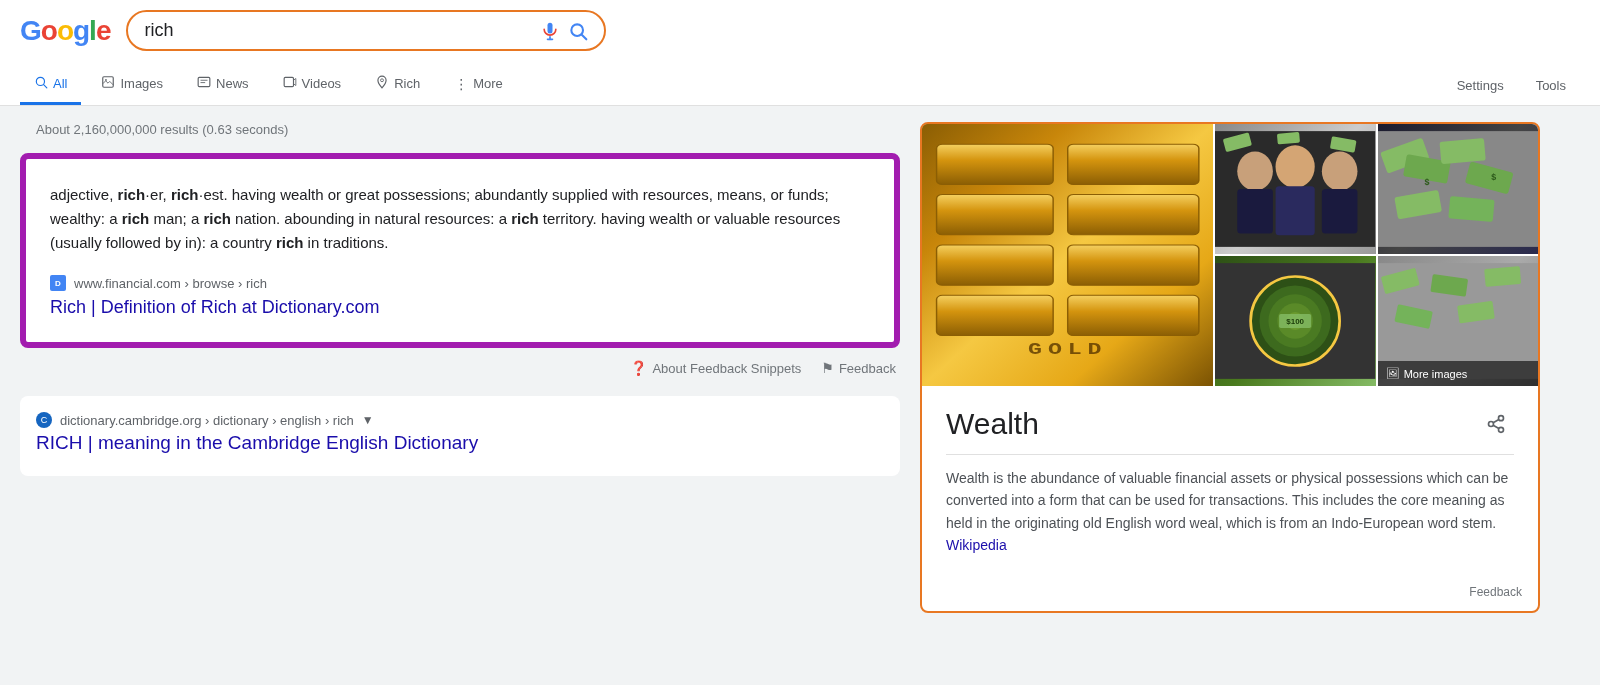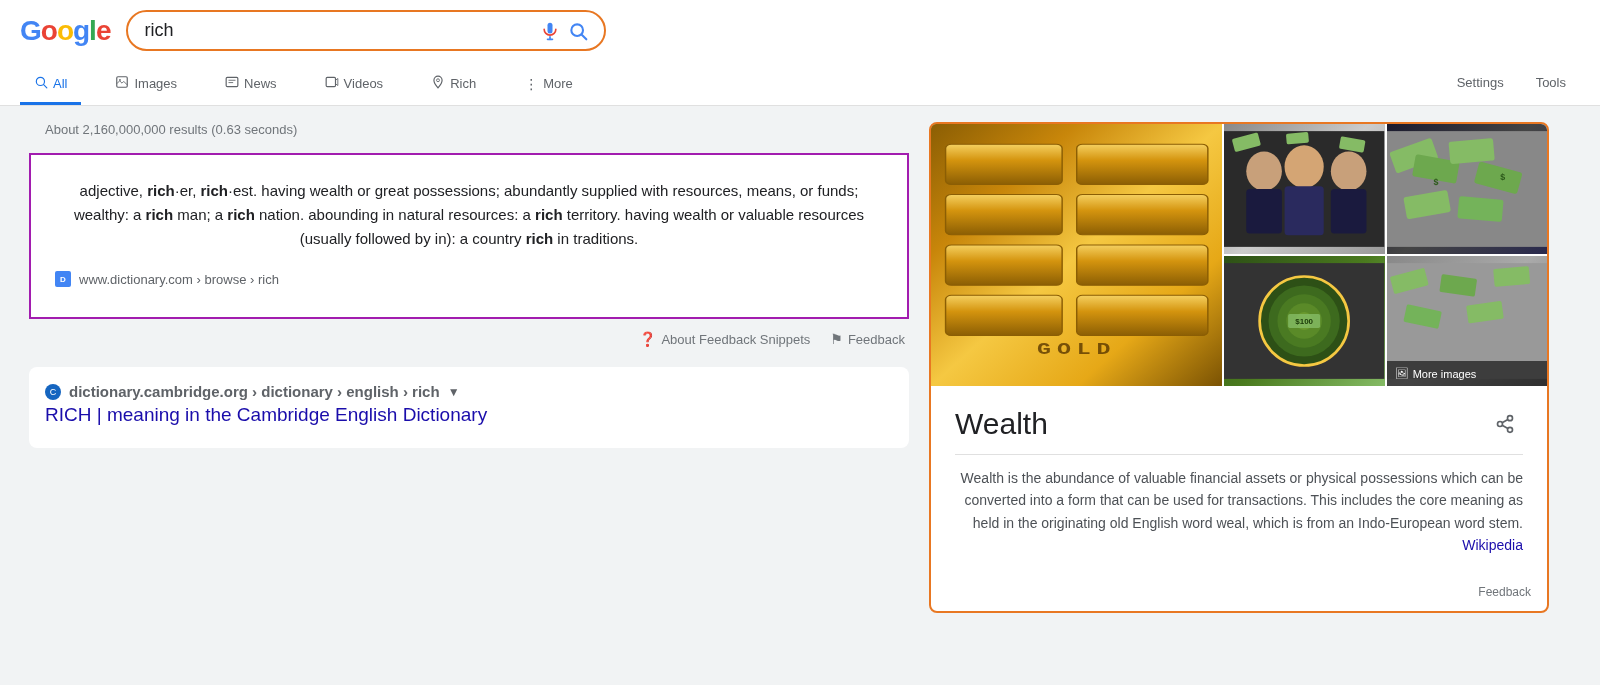--- a/index.html
+++ b/index.html
@@ -58,21 +58,22 @@
       color: #4285F4;
       font-size: 18px;
       cursor: pointer;
       display: flex;
       align-items: center;
     }
 
     
     .nav-tabs {
       display: flex;
-      gap: 20px;
+      align-items: center;
+      gap: 6px;
       padding-top: 4px;
     }
     .nav-tab {
       display: flex;
       align-items: center;
       gap: 5px;
       padding: 10px 14px;
       font-size: 13px;
       color: #5f6368;
       cursor: pointer;
@@ -99,44 +100,42 @@
       color: #5f6368;
       cursor: pointer;
     }
 
     
     .main-content {
       display: flex;
       gap: 20px;
       padding: 16px 20px;
       max-width: 1580px;
-      margin-left: 9px;
     }
 
     
     .left-col {
       flex: 0 0 880px;
       max-width: 880px;
     }
 
     .results-count {
       font-size: 13px;
       color: #70757a;
       margin-bottom: 16px;
       padding-left: 16px;
     }
 
     
     .featured-snippet {
       background: #fff;
-      border: 2px solid #a21caf;
-      border-radius: 0;
+      border: 6px solid #a21caf;
+      border-radius: 8px;
       padding: 24px;
       margin-bottom: 12px;
-      text-align: center;
     }
     .snippet-text {
       font-size: 15px;
       line-height: 1.6;
       color: #202124;
       margin-bottom: 20px;
     }
     .snippet-text strong {
       font-weight: bold;
     }
@@ -210,23 +209,22 @@
       background: #673ab7;
       border-radius: 50%;
       display: flex;
       align-items: center;
       justify-content: center;
       font-size: 9px;
       color: white;
       flex-shrink: 0;
     }
     .result-url {
-      font-size: 15px;
+      font-size: 13px;
       color: #5f6368;
-      font-weight: bold;
     }
     .result-dropdown {
       font-size: 12px;
       color: #5f6368;
       cursor: pointer;
     }
     .result-title {
       font-size: 19px;
       color: #1a0dab;
       text-decoration: none;
@@ -342,21 +340,20 @@
       padding: 6px 8px;
       display: flex;
       align-items: center;
       gap: 4px;
       cursor: pointer;
     }
 
     
     .kp-body {
       padding: 20px 24px;
-      text-align: right;
     }
     .kp-title-row {
       display: flex;
       align-items: center;
       justify-content: space-between;
       margin-bottom: 12px;
     }
     .kp-title {
       font-size: 30px;
       font-weight: 400;
@@ -510,22 +507,23 @@
       <div class="snippet-text">
         adjective, <strong>rich</strong>·er, <strong>rich</strong>·est. having wealth or great possessions; abundantly supplied with resources, means, or funds; wealthy: a <strong>rich</strong> man; a <strong>rich</strong> nation. abounding in natural resources: a <strong>rich</strong> territory. having wealth or valuable resources (usually followed by in): a country <strong>rich</strong> in traditions.
       </div>
       <div class="snippet-source">
         <div class="source-favicon">
           <svg viewBox="0 0 14 14" fill="none">
               <rect width="14" height="14" rx="2" fill="#4285F4"></rect>
               <text x="7" y="10" text-anchor="middle" font-size="8" fill="white" font-weight="bold">D</text>
             </svg>
         </div>
-        <span class="source-url">www.dictionary.com › browse › rich</span>
-      </div>
+        <span class="source-url">www.financial.com › browse › rich</span>
+      </div>
+      <a class="snippet-link">Rich | Definition of Rich at Dictionary.com</a>
     </div>
 
     <div class="snippet-footer">
       <div class="snippet-footer-item">
         <span style="font-size:14px;">❓</span>
         <span>About Feedback Snippets</span>
       </div>
       <div class="snippet-footer-item">
         <span style="font-size:14px;">⚑</span>
         <span>Feedback</span>

